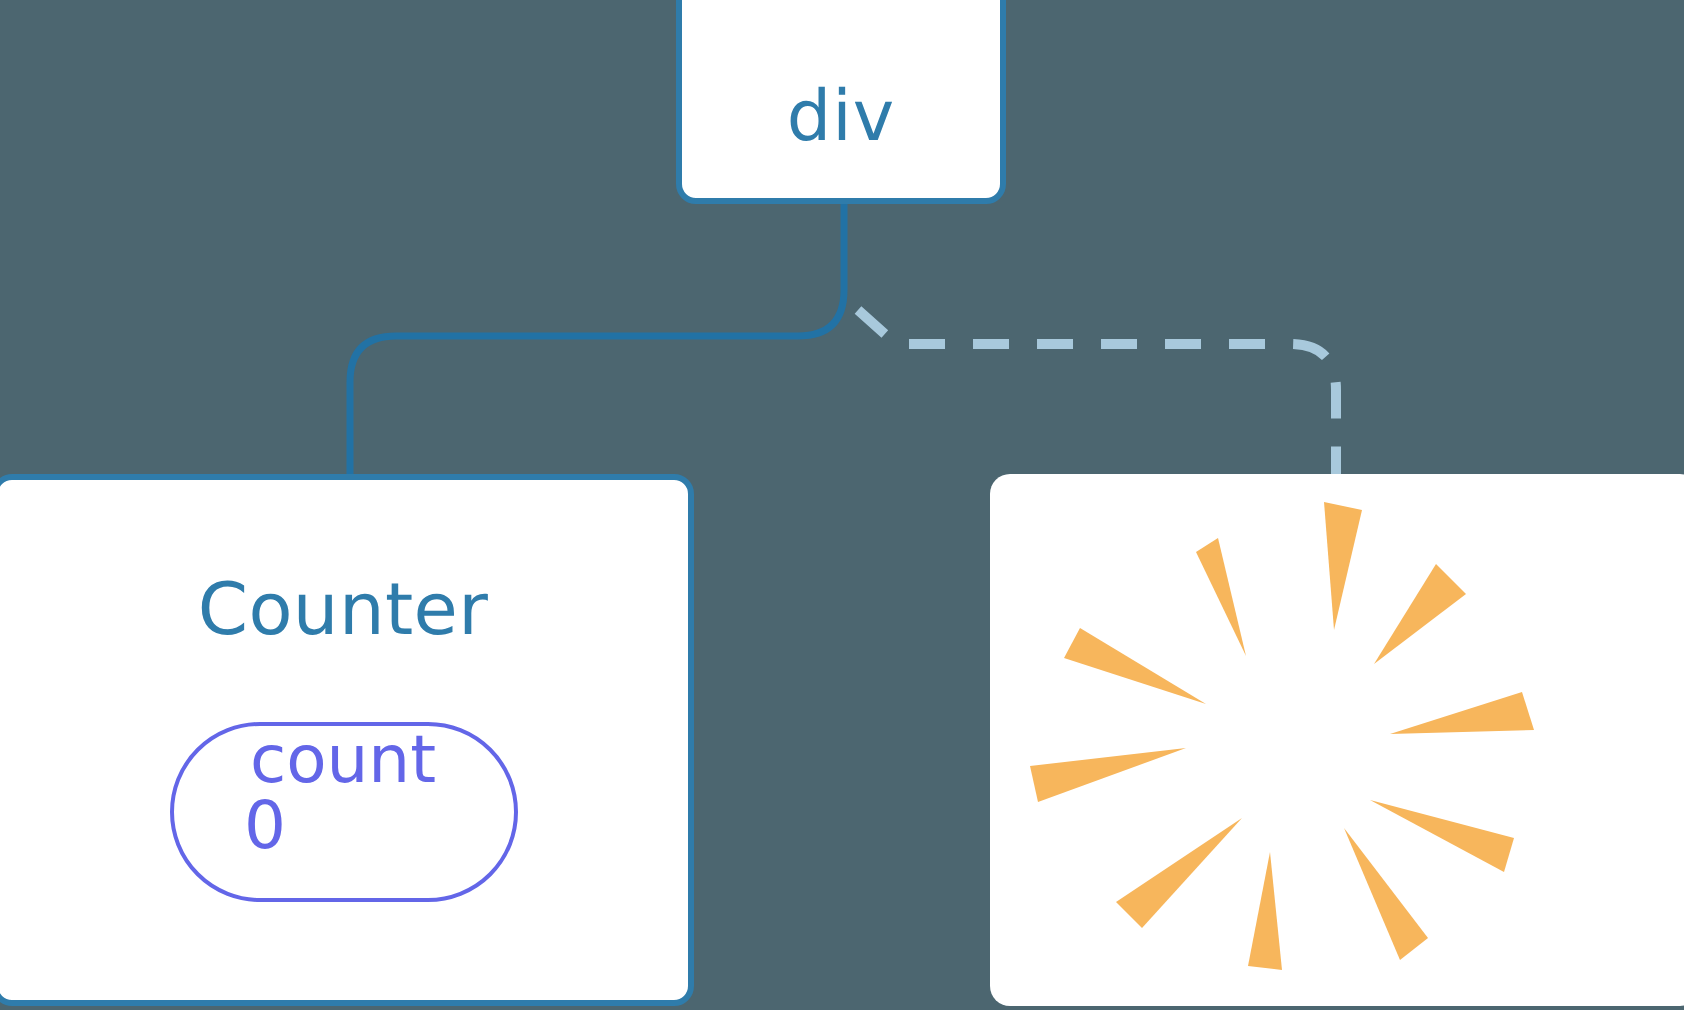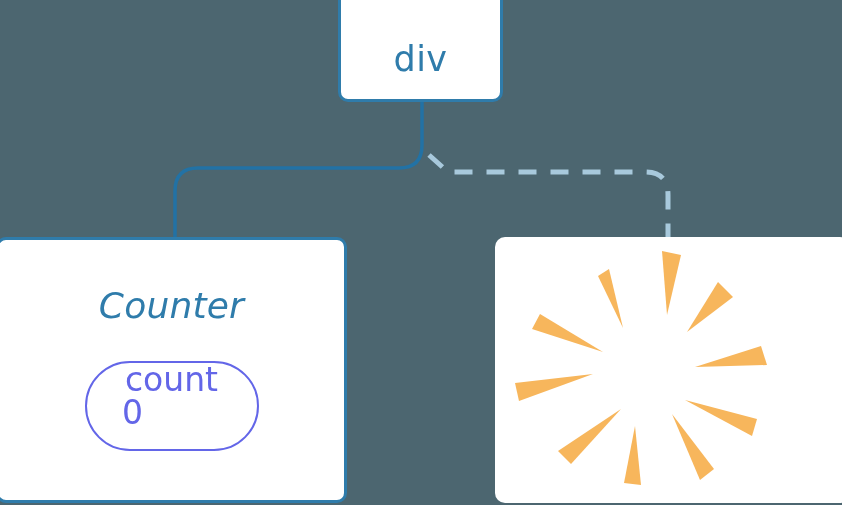--- a/index.html
+++ b/index.html
@@ -59,21 +59,20 @@
     flex-direction: column;
     align-items: center;
     padding-top: 48px;
   }
   .counter-title {
     color: #2f7cab;
     font-size: 36px;
     font-weight: 400;
     line-height: 1;
     letter-spacing: 0.2px;
-    font-style: italic;
   }
   .state-pill {
     margin-top: 37px;
     display: flex;
     align-items: stretch;
     height: 90px;
     border: 2.5px solid #6366e8;
     border-radius: 45px;
     box-sizing: border-box;
     overflow: hidden;

